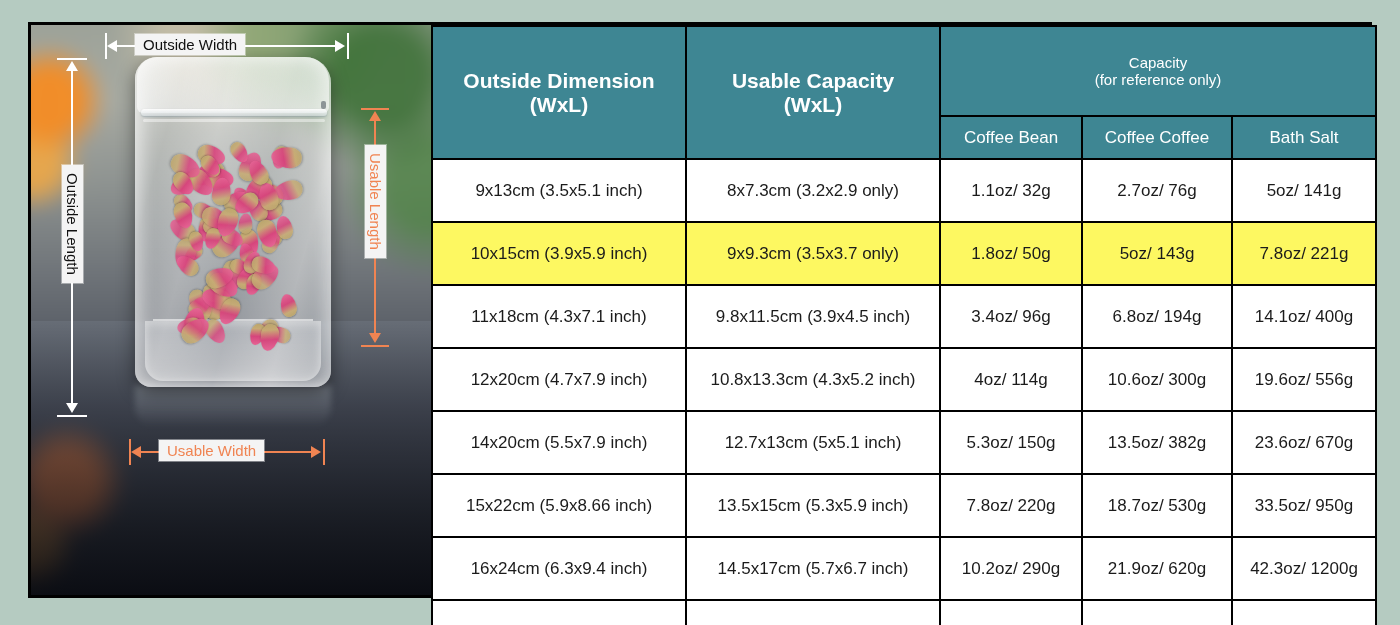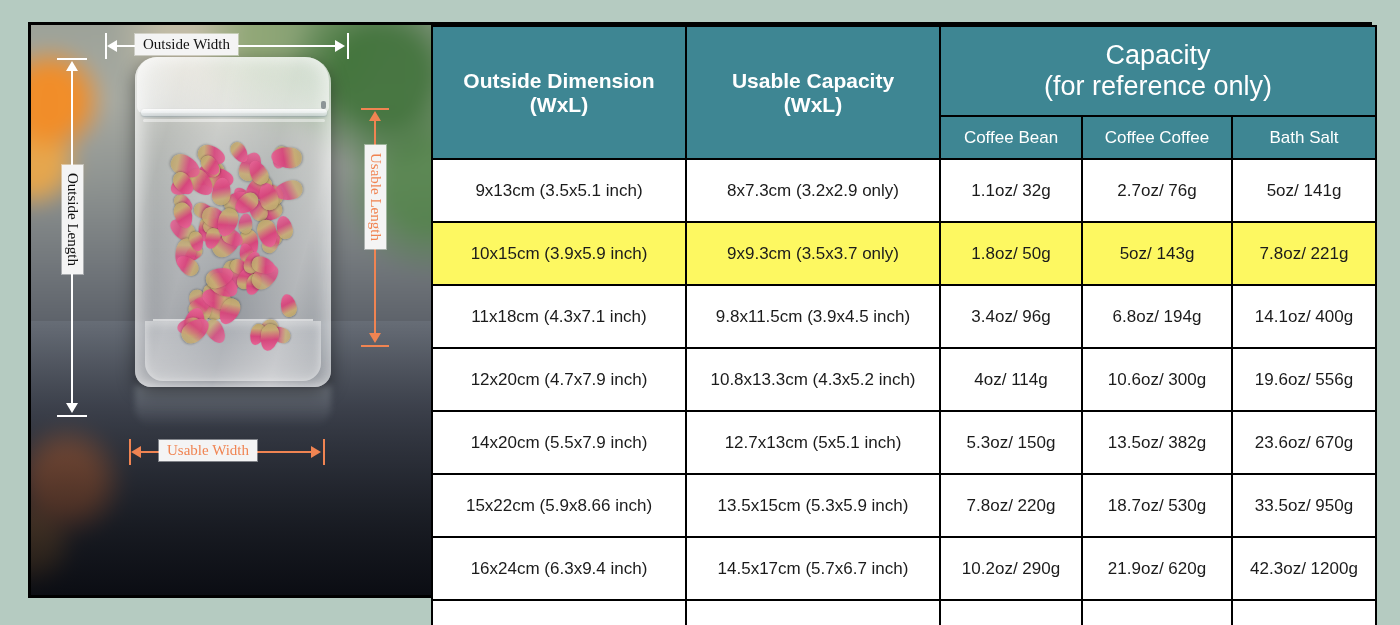--- a/index.html
+++ b/index.html
@@ -42,21 +42,20 @@
     font-size:54px;
     font-weight:bold;
     letter-spacing:1px;
     line-height:1;
   }
   .photo{
     position:relative;
     flex:1 1 auto;
     overflow:hidden;
     background:#2a2c38;
-    font-family:Liberation Serif, serif;
   }
   
   .bg-layer{
     position:absolute;inset:0;
     background:
       radial-gradient(circle at 8% 16%, rgba(245,140,35,.95) 0 26px, rgba(240,120,30,0) 54px),
       radial-gradient(circle at 4% 26%, rgba(250,170,60,.8) 0 22px, rgba(250,170,60,0) 48px),
       radial-gradient(circle at 12% 78%, rgba(238,110,40,.85) 0 26px, rgba(238,110,40,0) 56px),
       radial-gradient(circle at 3% 88%, rgba(245,150,45,.7) 0 20px, rgba(245,150,45,0) 46px),
       radial-gradient(circle at 85% 12%, rgba(56,110,50,.85) 0 40px, rgba(56,110,50,0) 90px),
@@ -214,21 +213,21 @@
     color:#ffffff;
     font-weight:normal;
     font-size:17px;
     padding:3px 2px;
     height:35px;
   }
   th.cap-main{
     background:#3e8693;
     color:#ffffff;
     font-weight:normal;
-    font-size:27px;
+    font-size:15px;
     line-height:1.16;
     padding:5px 2px;
     height:78px;
   }
   td.cell{
     background:#ffffff;
     color:#1b1b1b;
     font-size:17px;
     height:57px;
     padding:2px 3px;

